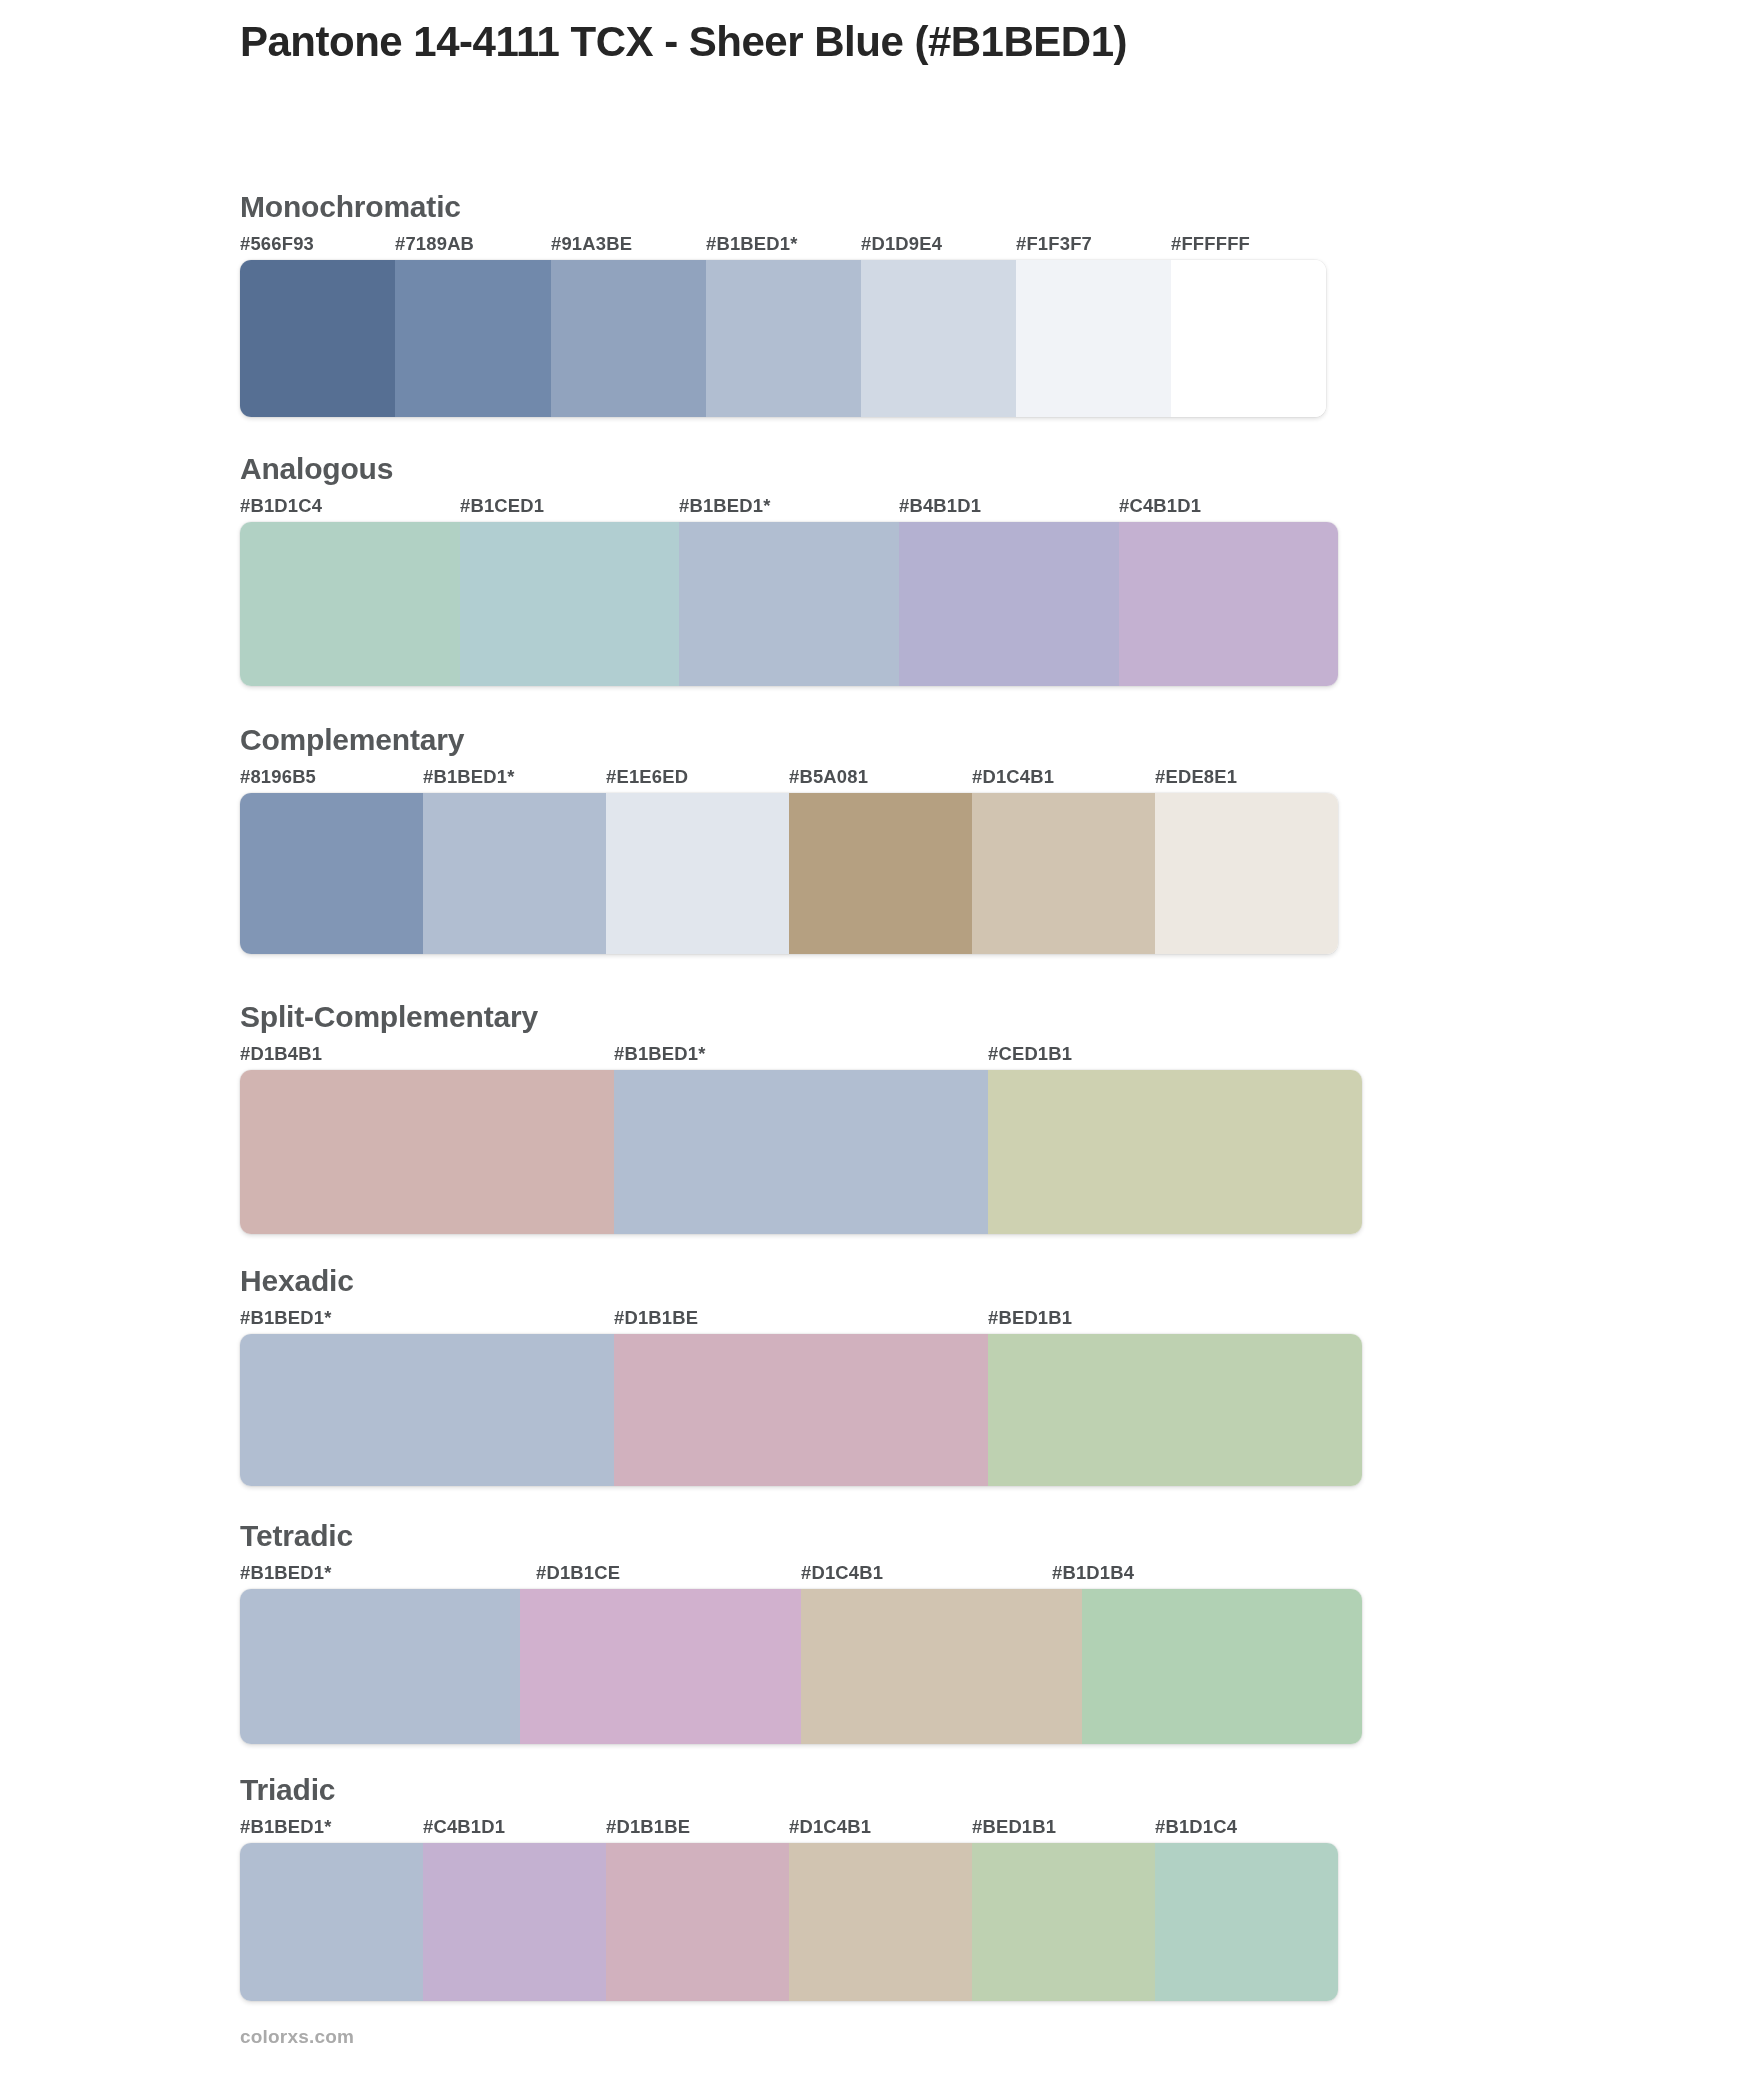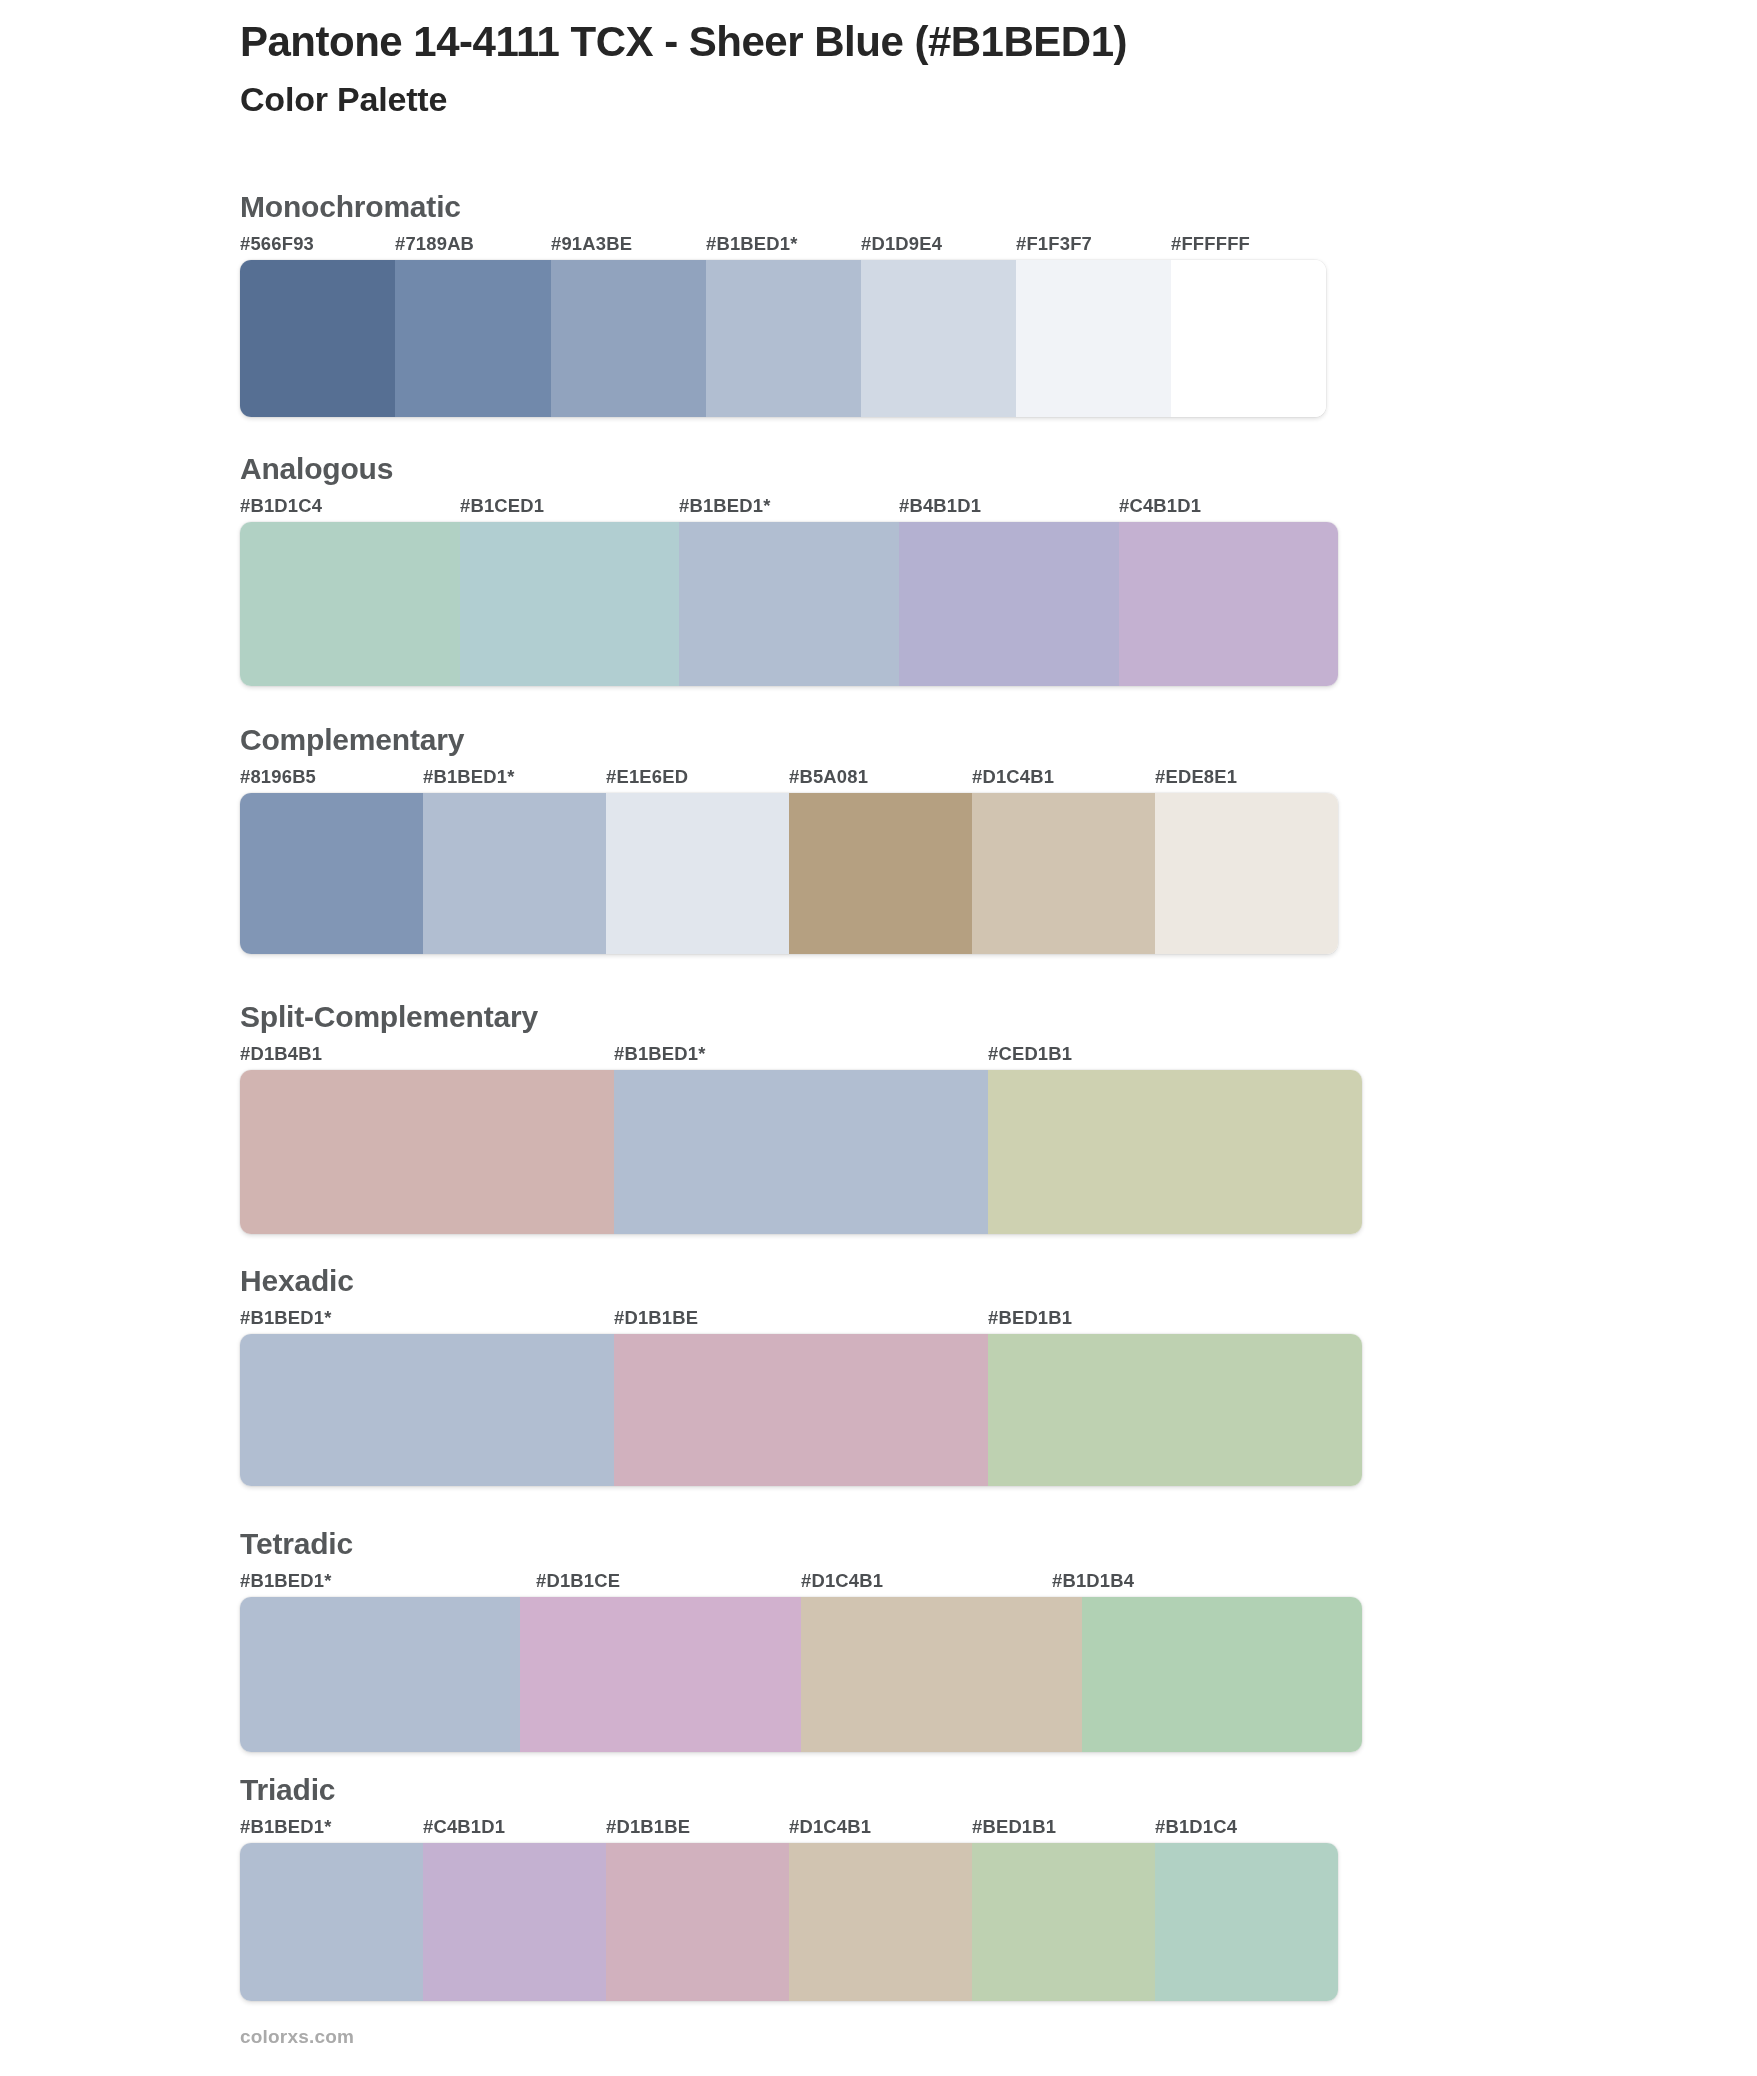--- a/index.html
+++ b/index.html
@@ -102,21 +102,20 @@
     letter-spacing: 0.2px;
   }
 </style>
 </head>
 <body>
 
 <div class="page">
 
   <div class="header">
     <h1 class="title">Pantone 14-4111 TCX - Sheer Blue (#B1BED1)</h1>
-    <h2 class="subtitle">Color Palette</h2>
   </div>
 
   <div id="sections-root">
       <div class="section" style="top: 192px; width: 1086px;">
         <div class="section-title">Monochromatic</div>
         <div class="labels">
           <span class="swatch-label" style="left: 0px;">#566F93</span>
           <span class="swatch-label" style="left: 155px;">#7189AB</span>
           <span class="swatch-label" style="left: 311px;">#91A3BE</span>
           <span class="swatch-label" style="left: 466px;">#B1BED1*</span>
@@ -189,21 +188,21 @@
           <span class="swatch-label" style="left: 0px;">#B1BED1*</span>
           <span class="swatch-label" style="left: 374px;">#D1B1BE</span>
           <span class="swatch-label" style="left: 748px;">#BED1B1</span>
         </div>
         <div class="bar" style="height: 152px; width: 1122px;">
           <div class="swatch" title="#B1BED1*" style="left: 0px; width: 375px; background: rgb(177, 190, 209);"></div>
           <div class="swatch" title="#D1B1BE" style="left: 374px; width: 375px; background: rgb(209, 177, 190);"></div>
           <div class="swatch" title="#BED1B1" style="left: 748px; width: 375px; background: rgb(190, 209, 177);"></div>
         </div>
       </div>
-      <div class="section" style="top: 1521px; width: 1122px; margin-top: 8px;">
+      <div class="section" style="top: 1521px; width: 1122px;">
         <div class="section-title">Tetradic</div>
         <div class="labels">
           <span class="swatch-label" style="left: 0px;">#B1BED1*</span>
           <span class="swatch-label" style="left: 296px;">#D1B1CE</span>
           <span class="swatch-label" style="left: 561px;">#D1C4B1</span>
           <span class="swatch-label" style="left: 812px;">#B1D1B4</span>
         </div>
         <div class="bar" style="height: 155px; width: 1122px;">
           <div class="swatch" title="#B1BED1*" style="left: 0px; width: 281px; background: rgb(177, 190, 209);"></div>
           <div class="swatch" title="#D1B1CE" style="left: 280px; width: 281px; background: rgb(209, 177, 206);"></div>

